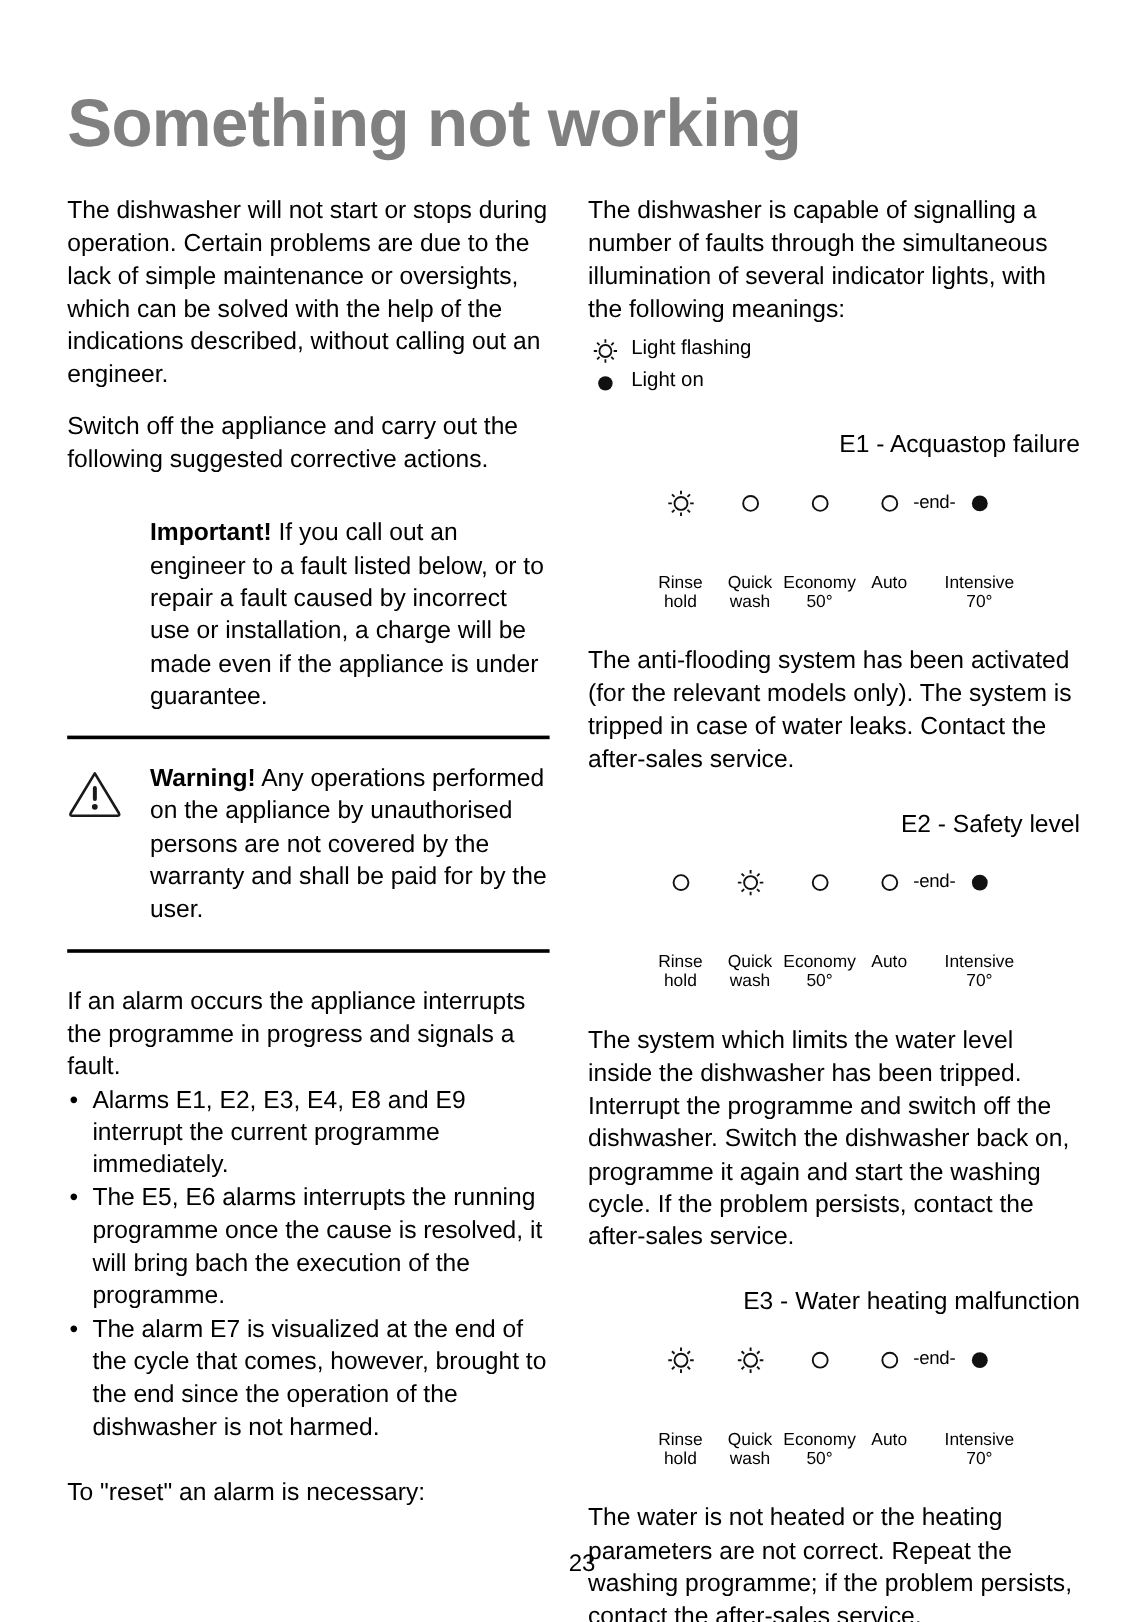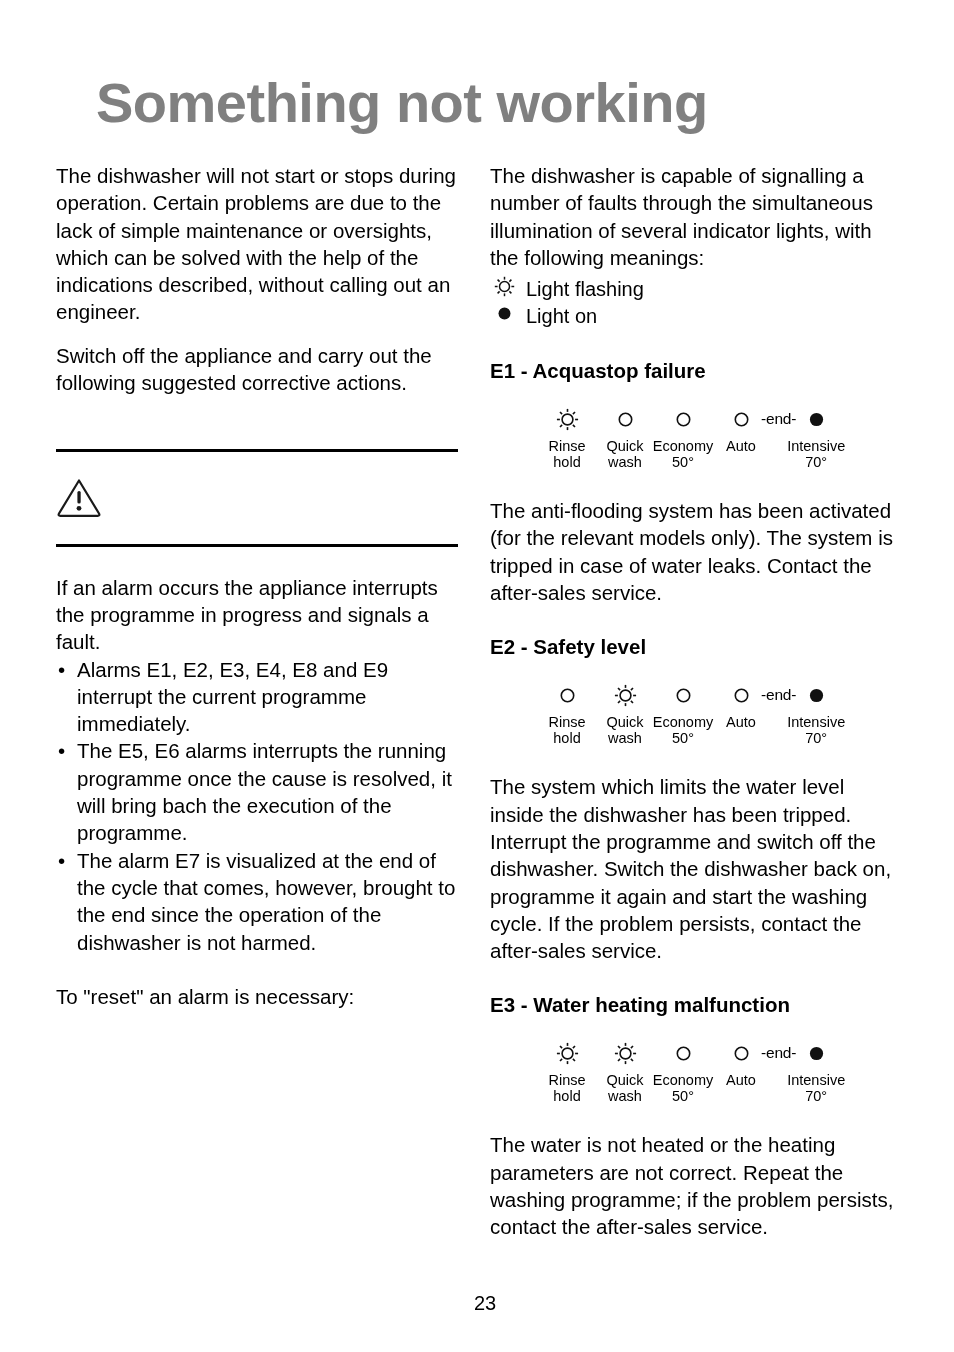--- a/index.html
+++ b/index.html
@@ -26,21 +26,20 @@
   .page-title {
     position: absolute;
     left: 56px;
     top: 34px;
     font-size: 56px;
     font-weight: bold;
     color: #808080;
     letter-spacing: -0.5px;
     line-height: 1.1;
     white-space: nowrap;
-    margin-left: 40px;
   }
 
   
   .col {
     position: absolute;
     top: 162px;
     width: 404px;
     font-size: 20.5px;
     line-height: 27.3px;
   }
@@ -97,53 +96,55 @@
     left: 2px;
     top: 0;
   }
 
   
   .legend {
     margin-top: 5px;
   }
   .legend-row {
     display: flex;
-    align-items: flex-start;
+    align-items: flex-end;
     height: 27px;
-    font-size: 20px;
+    font-size: 17px;
   }
   .legend-sym {
     width: 28px;
     flex: 0 0 28px;
     display: flex;
     align-items: center;
     justify-content: center;
   }
   .legend-label { padding-left: 8px; }
 
   
   .err-heading {
     font-size: 20.5px;
-    font-weight: bold;
+    font-weight: normal;
     margin: 0;
     line-height: 27px;
+    text-align: right;
   }
 
   
   .indicator-panel {
     margin-top: 22px;
     margin-left: 48px;
     display: flex;
     align-items: flex-start;
   }
   .ind-cell {
     display: flex;
     flex-direction: column;
     align-items: center;
     width: 58px;
+    gap: 40px;
   }
   .ind-sym {
     height: 26px;
     display: flex;
     align-items: center;
     justify-content: center;
   }
   .ind-label {
     margin-top: 6px;
     font-size: 14.5px;
@@ -179,32 +180,40 @@
 
   <h1 class="page-title">Something not working</h1>
 
   <div class="col col-left">
 
     <p class="para">The dishwasher will not start or stops during operation. Certain problems are due to the lack of simple maintenance or oversights, which can be solved with the help of the indications described, without calling out an engineer.</p>
     <p class="para">Switch off the appliance and carry out the following suggested corrective actions.</p>
 
     <div class="gap-lg"></div>
 
+    <div class="notice notice-indent">
+      <div class="notice-body">
+        <b>Important!</b><span> If you call out an engineer to a fault listed below, or to repair a fault caused by incorrect use or installation, a charge will be made even if the appliance is under guarantee.</span>
+      </div>
+    </div>
 
     <div class="gap-sm"></div>
     <hr class="rule">
     <div class="gap-sm"></div>
 
     <div class="notice">
       <div class="warn-icon">
         <svg width="46" height="41" viewBox="0 0 46 41" aria-hidden="true">
           <path d="M23 3.5 L43 36.5 Q44.2 38.8 41.6 38.8 L4.4 38.8 Q1.8 38.8 3 36.5 Z" fill="none" stroke="#1a1a1a" stroke-width="2.2" stroke-linejoin="round"></path>
           <rect x="21.4" y="14" width="3.3" height="12.5" rx="1.6" fill="#1a1a1a"></rect>
           <circle cx="23" cy="31.3" r="2.4" fill="#1a1a1a"></circle>
         </svg>
+      </div>
+      <div class="notice-body">
+        <b>Warning!</b><span> Any operations performed on the appliance by unauthorised persons are not covered by the warranty and shall be paid for by the user.</span>
       </div>
     </div>
 
     <div class="gap-sm"></div>
     <hr class="rule">
     <div class="gap-md"></div>
 
     <p class="para">If an alarm occurs the appliance interrupts the programme in progress and signals a fault.</p>
 
     <ul class="bullets">

